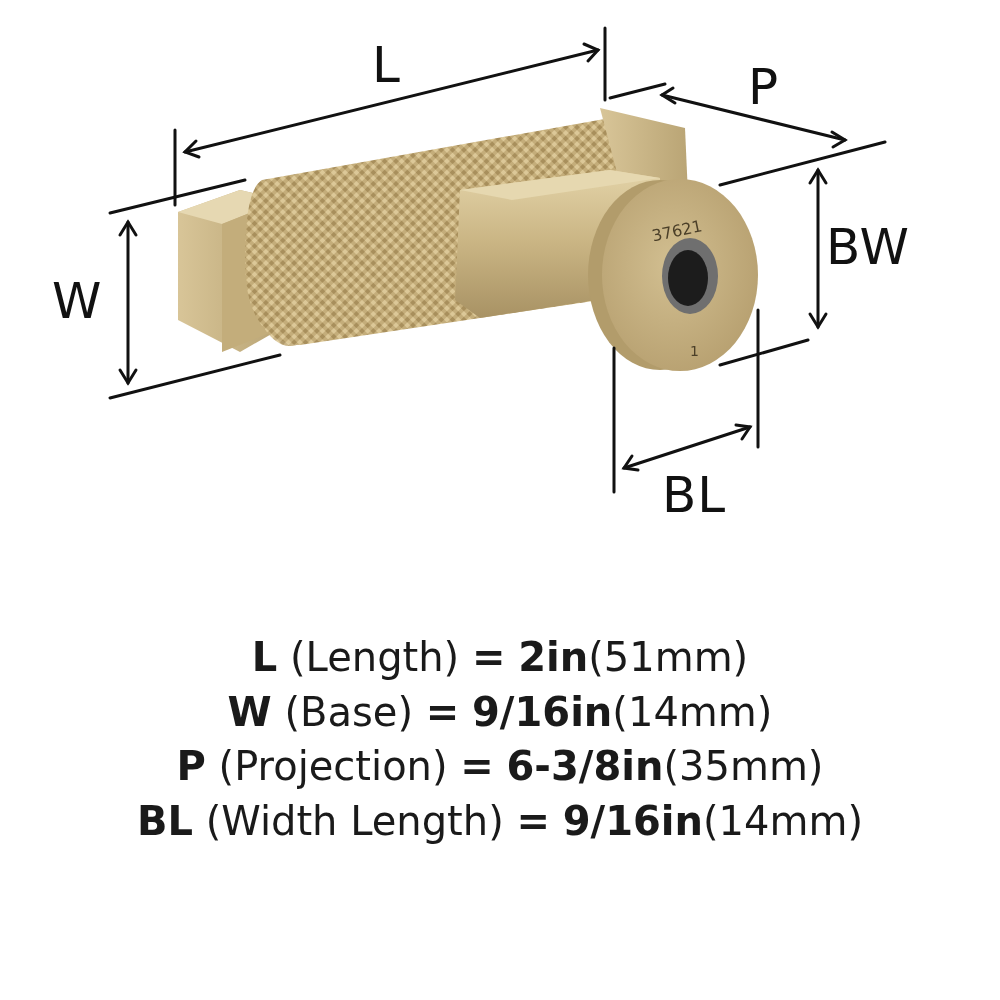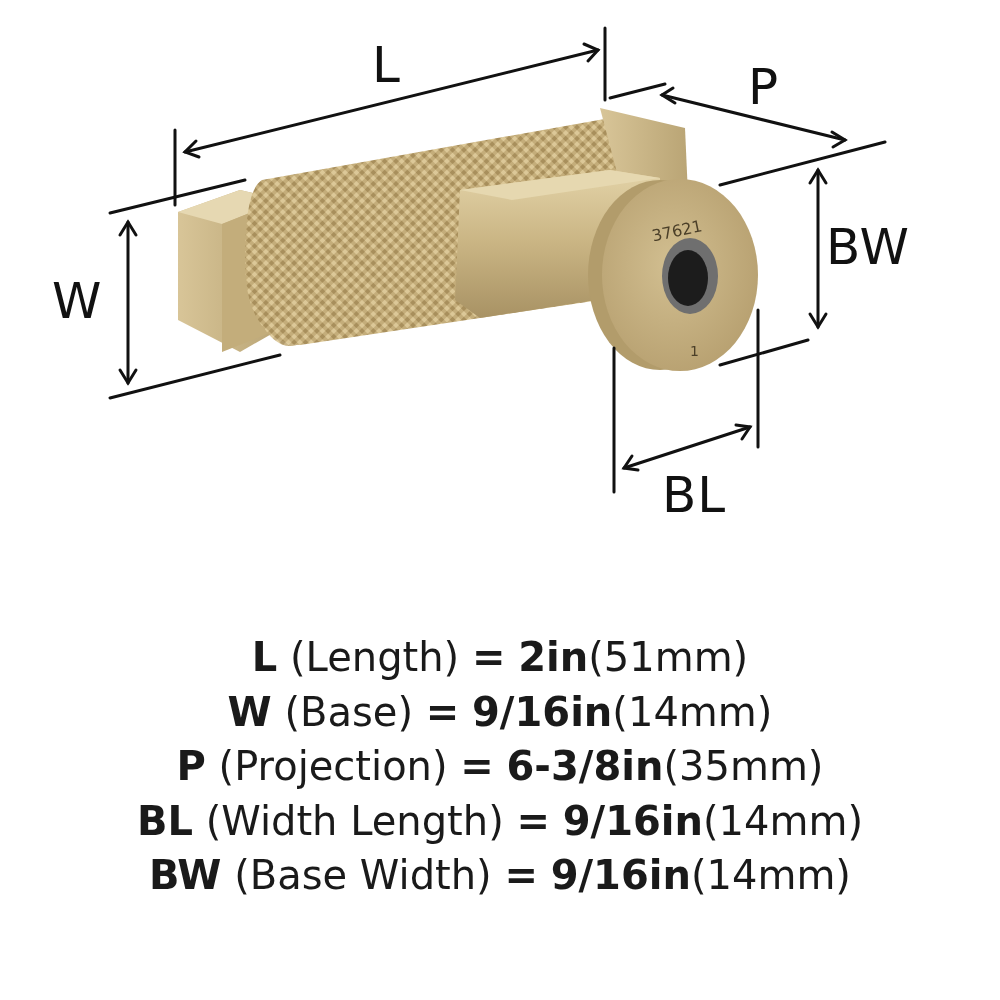--- a/index.html
+++ b/index.html
@@ -122,19 +122,13 @@
     <span class="n">(Projection)</span>
     <span class="b">=</span>
     <span class="b">6-3/8in</span><span class="n">(35mm)</span>
   </div>
   <div class="spec-row">
     <span class="b">BL</span>
     <span class="n">(Width Length)</span>
     <span class="b">=</span>
     <span class="b">9/16in</span><span class="n">(14mm)</span>
   </div>
-  <div class="spec-row">
-    <span class="b">BW</span>
-    <span class="n">(Base Width)</span>
-    <span class="b">=</span>
-    <span class="b">9/16in</span><span class="n">(14mm)</span>
-  </div>
 </div>
 
 </body></html>

